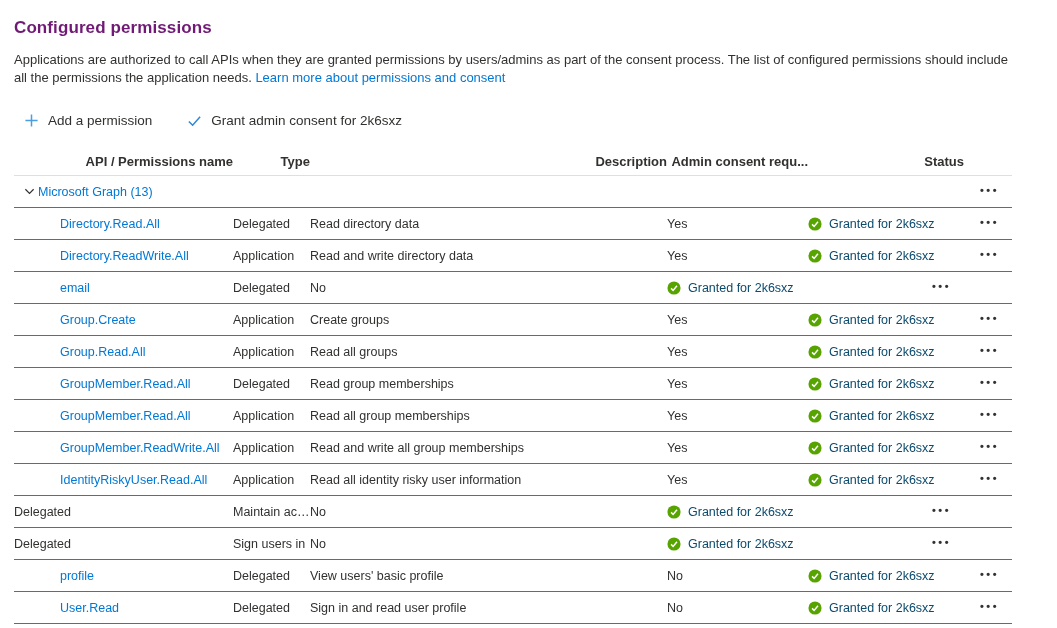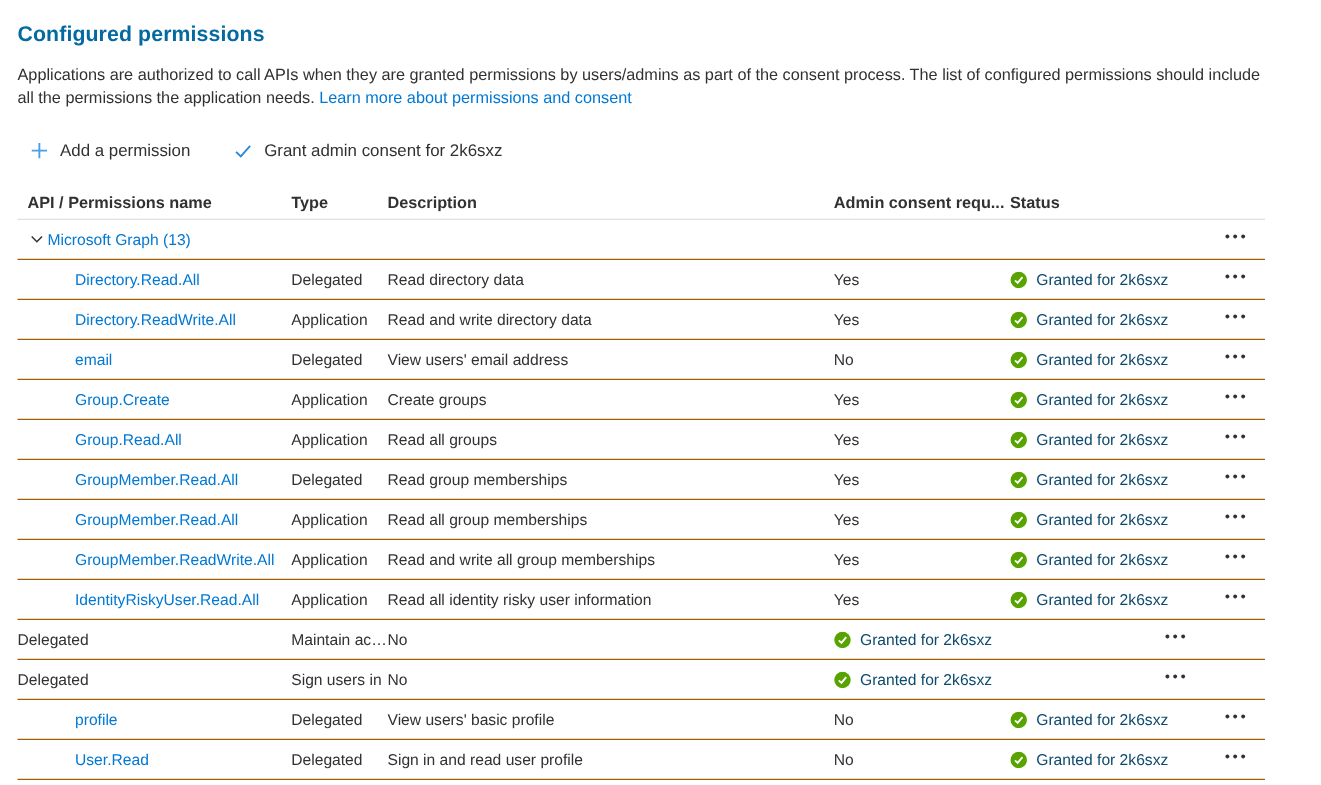--- a/index.html
+++ b/index.html
@@ -8,21 +8,21 @@
     background: #ffffff;
     font-family: "Liberation Sans", "DejaVu Sans", sans-serif;
     color: #323130;
     overflow: hidden;
   }
   .page { padding: 18px 0 0 14px; }
 
   h1.page-title {
     font-size: 17px;
     font-weight: 600;
-    color: #0369a1;
+    color: #701a75;
     letter-spacing: 0.1px;
   }
 
   .description {
     margin-top: 13px;
     font-size: 13px;
     line-height: 17.5px;
     max-width: 1002px;
     color: #323130;
   }
@@ -70,20 +70,21 @@
   }
   .trow.thead {
     height: 29px;
     border-bottom: 1px solid #e1dfdd;
   }
   .cell { font-size: 12.5px; color: #323130; overflow: hidden; white-space: nowrap; text-overflow: ellipsis; }
   .th {
     font-weight: 600;
     font-size: 13px;
     color: #323130;
+    text-align: right;
   }
   .cell.name { padding-left: 8px; }
   .cell.pname-cell { padding-left: 46px; }
   .gname {
     grid-column: 1 / 6;
     display: flex;
     align-items: center;
     gap: 2px;
     padding-left: 8px;
   }
@@ -220,21 +221,20 @@
     <div class="cell more-cell">
       <button class="ellipsis-btn">•••</button>
     </div>
   </div>
 
   <div class="trow">
     <div class="cell pname-cell">
       <a class="link pname">email</a>
     </div>
     <div class="cell type">Delegated</div>
-    <div class="cell desc">View users' email address</div>
     <div class="cell admin">No</div>
     <div class="cell status-cell">
       <span class="badge">
         <svg viewBox="0 0 16 16">
           <circle cx="8" cy="8" r="7.5" fill="#57a300"></circle>
           <path d="M4.6 8.4 L7 10.7 L11.4 5.4" stroke="#ffffff" stroke-width="1.7" fill="none"></path>
         </svg>
       </span>
       <span class="status-text">Granted for 2k6sxz</span>
     </div>

